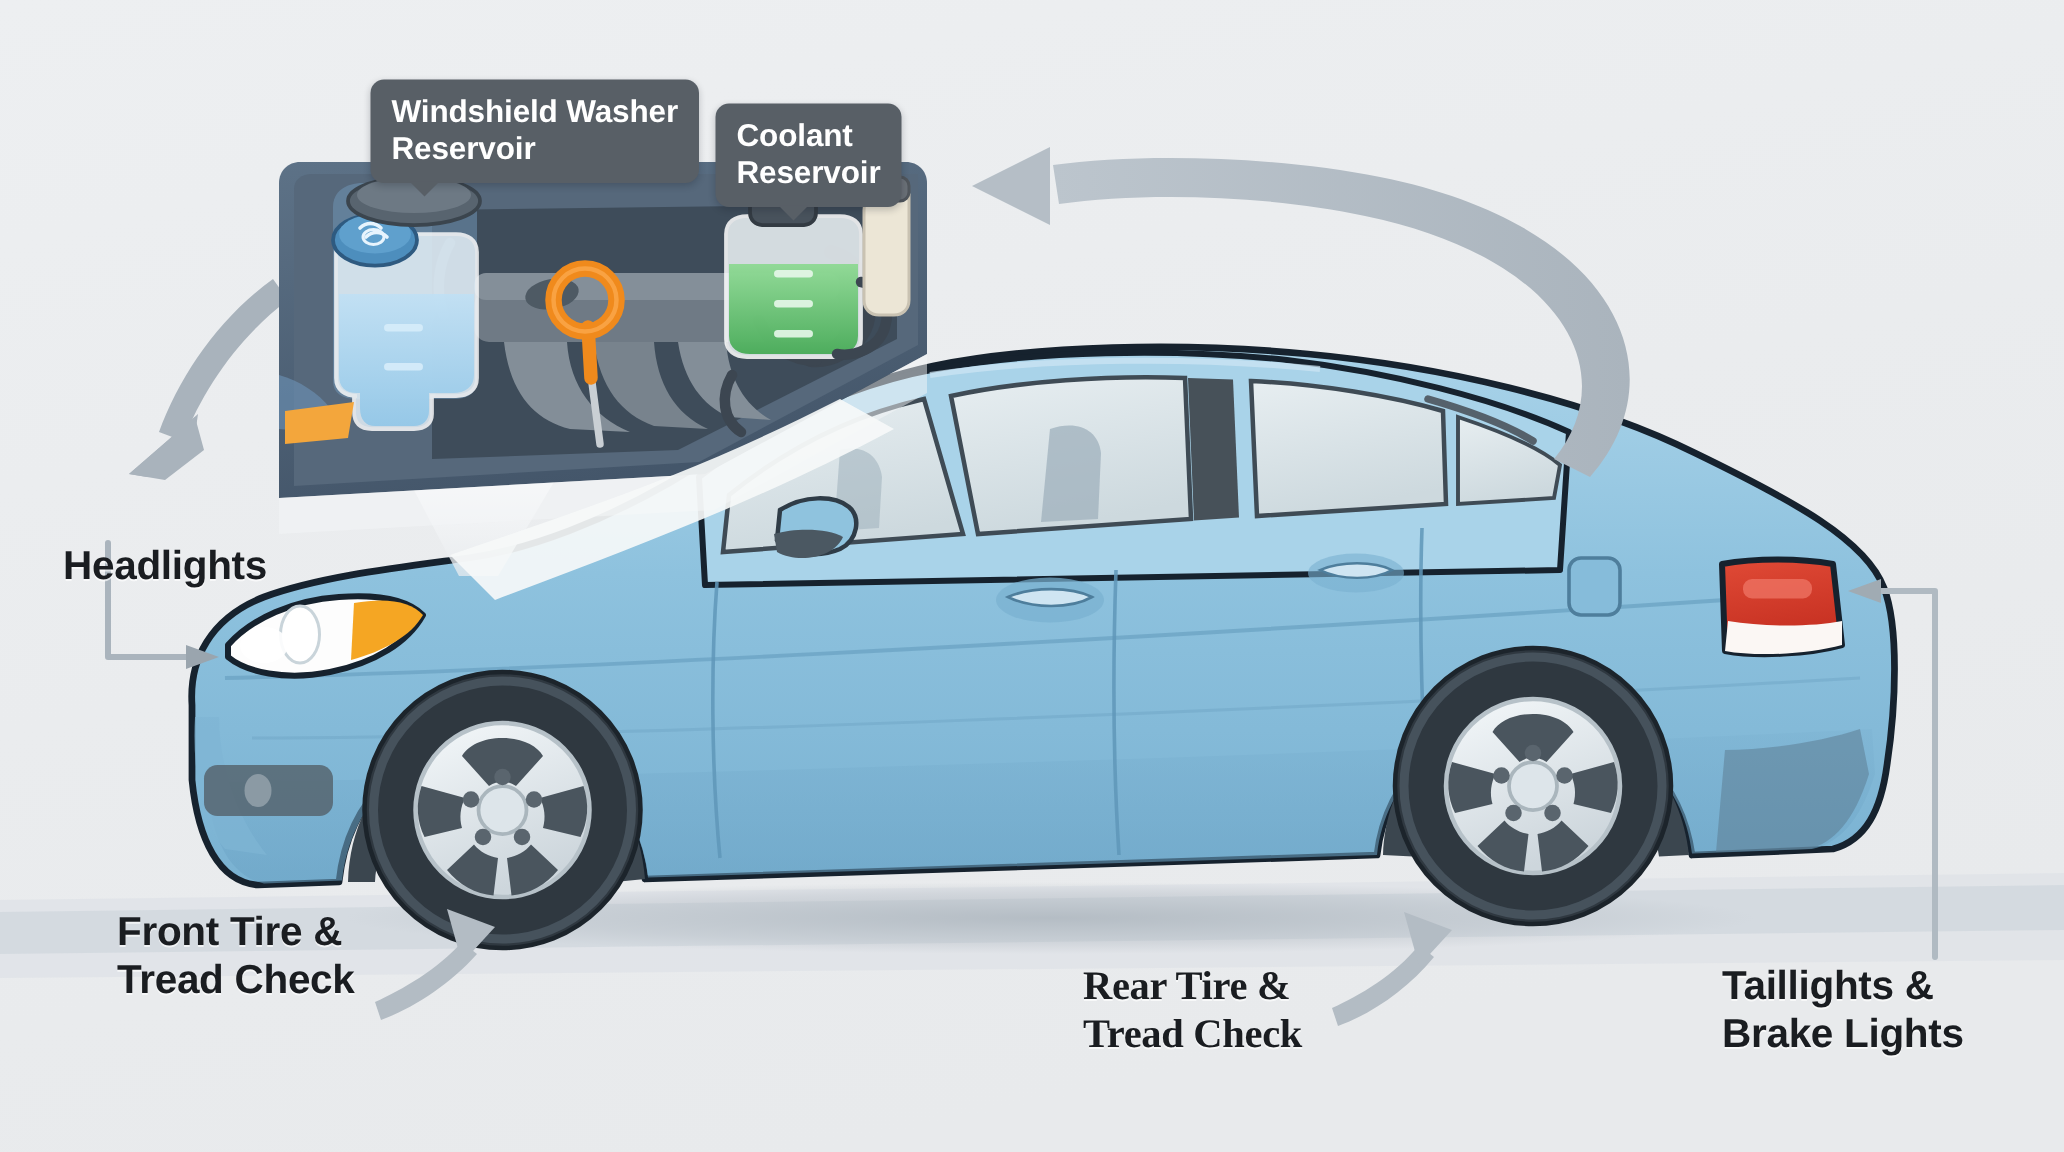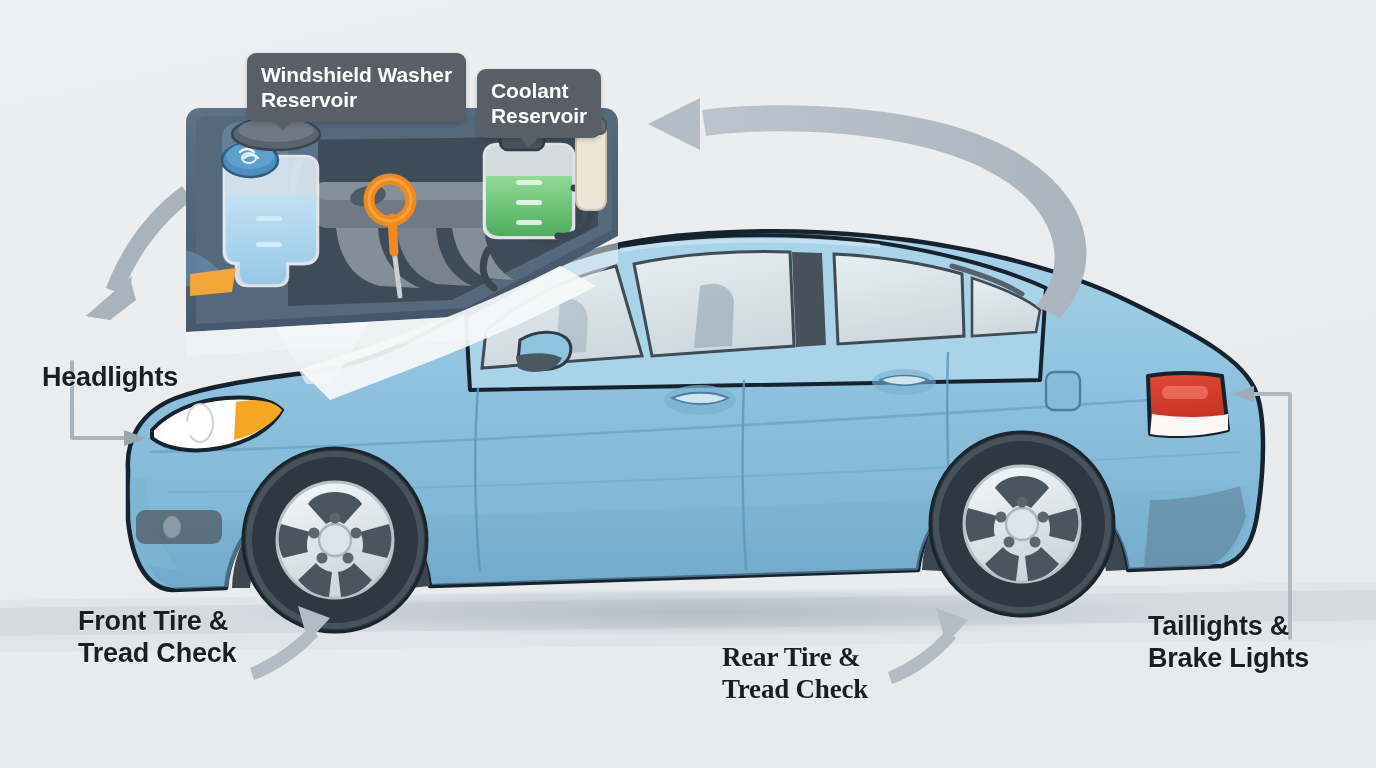--- a/index.html
+++ b/index.html
@@ -27,21 +27,21 @@
     font-weight: bold;
     font-size: 27px;
     line-height: 1.18;
     letter-spacing: -0.2px;
     white-space: pre-line;
     text-shadow: 0 1px 0 rgba(255,255,255,0.65);
   }
   #lbl-headlights { left: 42px; top: 334px; margin-top: 28px; }
   #lbl-front-tire { left: 78px; top: 606px; }
   #lbl-rear-tire  { left: 722px; top: 642px; font-family: Liberation Serif, serif; }
-  #lbl-taillights { left: 1148px; top: 611px; }
+  #lbl-taillights { left: 1148px; top: 642px; }
 
   .tooltip {
     position: absolute;
     background: #585f66;
     color: #ffffff;
     font-weight: bold;
     font-size: 21px;
     line-height: 1.2;
     letter-spacing: -0.1px;
     padding: 9px 14px 10px 14px;

